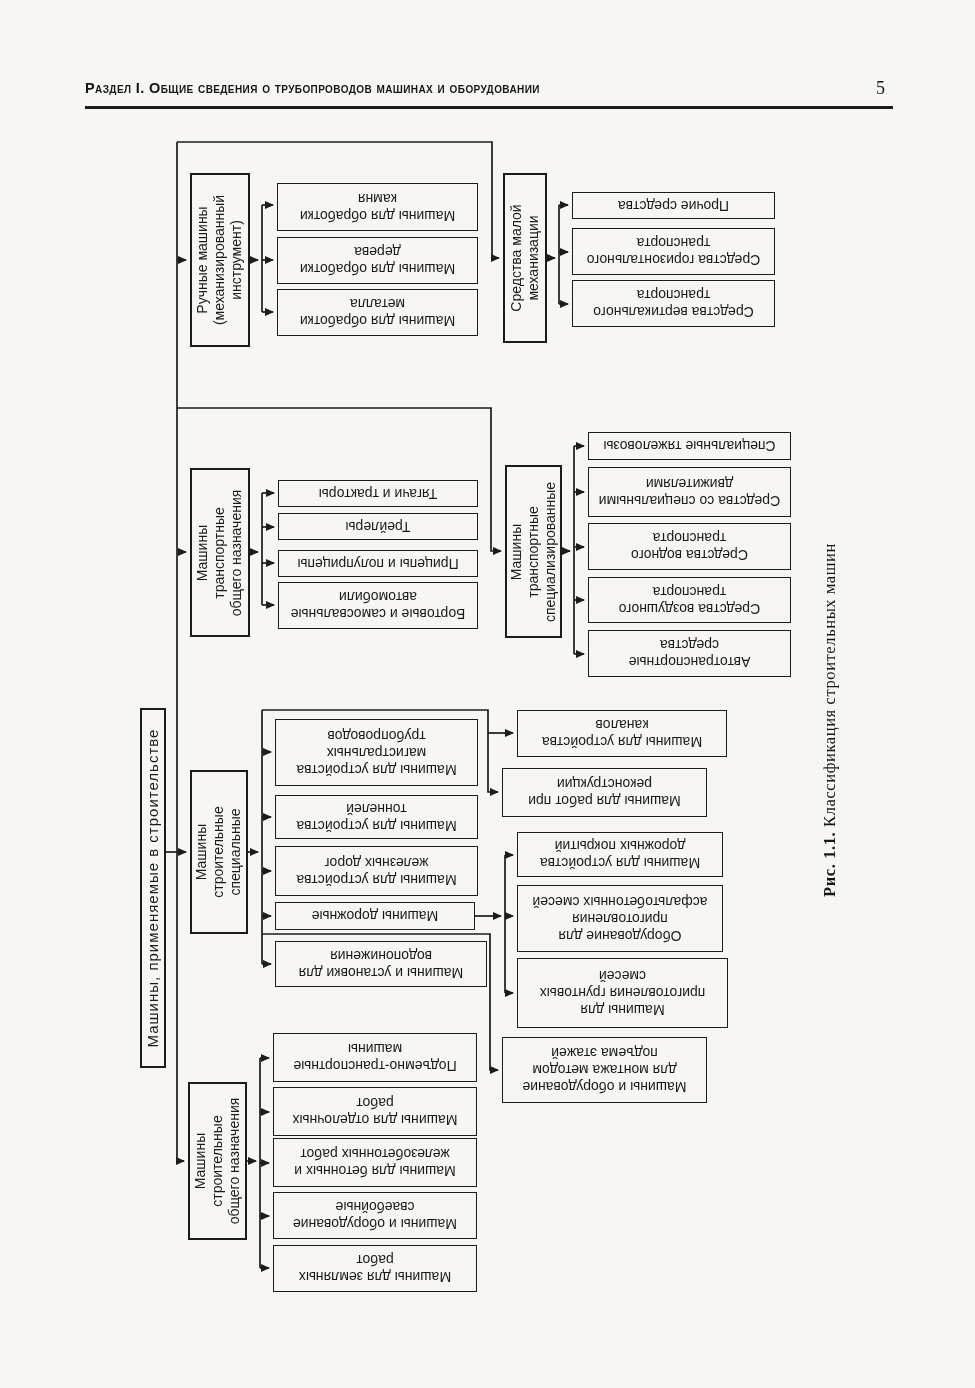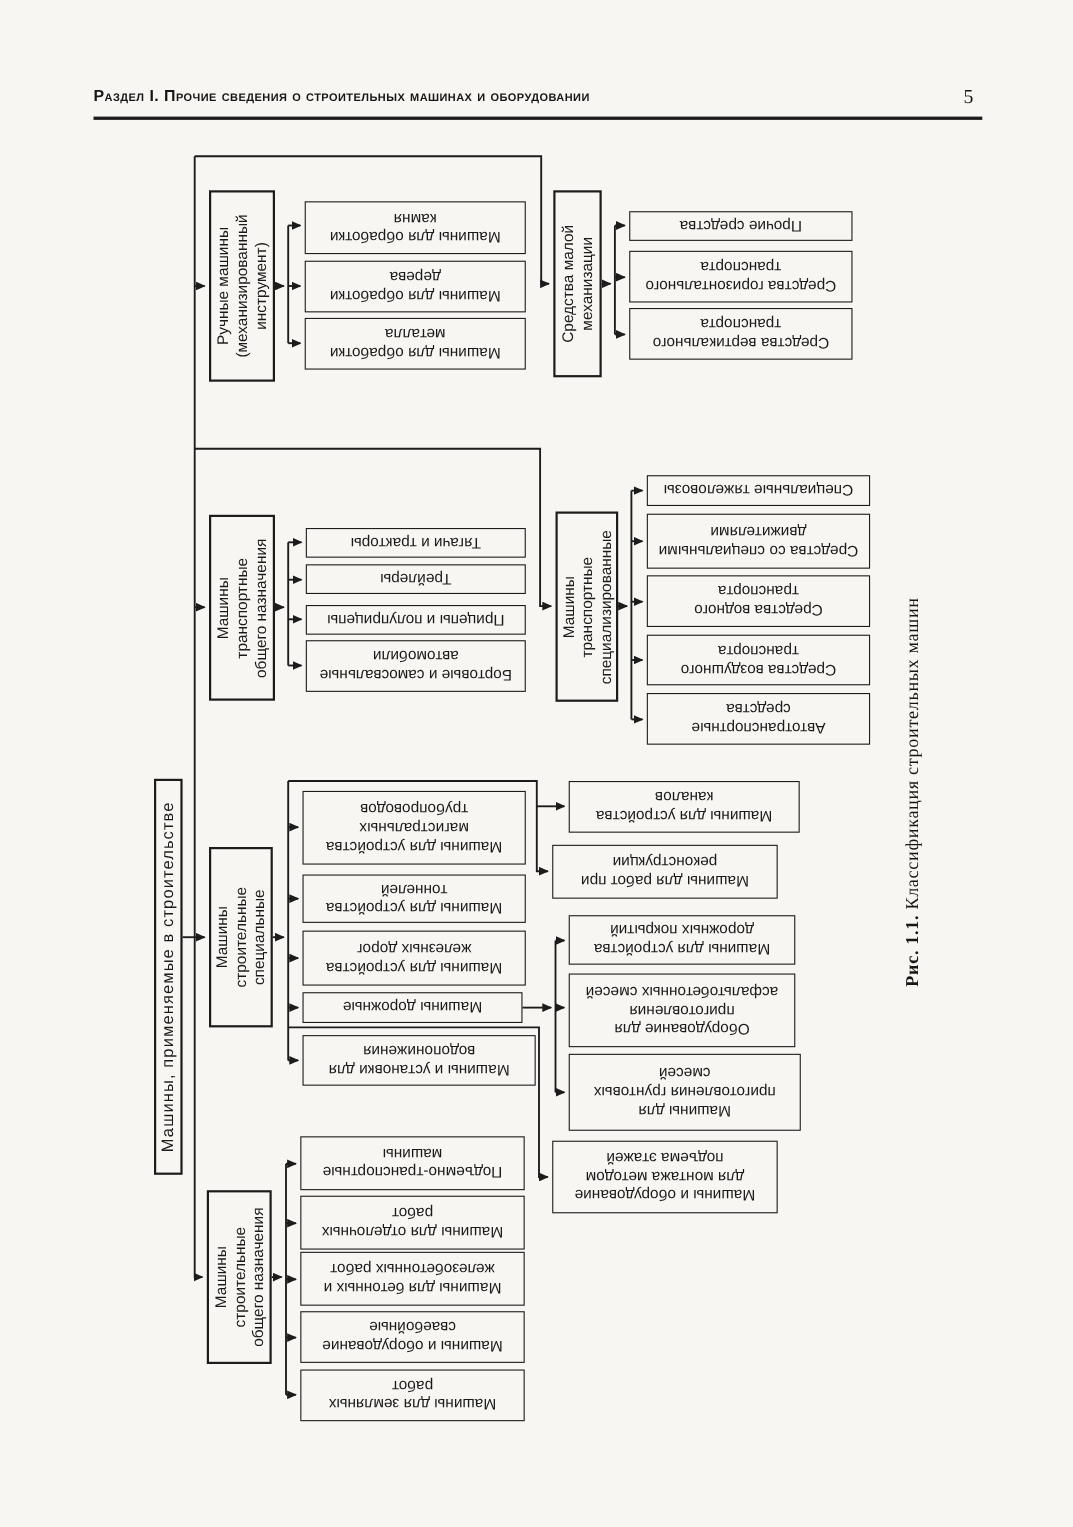--- a/index.html
+++ b/index.html
@@ -45,21 +45,21 @@
     position:absolute;border:none;background:none;
     font-family:"Liberation Serif","DejaVu Serif",serif;
     font-size:16.5px;letter-spacing:.6px;color:#161616;
   }
   .caption .vt{white-space:nowrap;}
   .caption b{font-weight:bold;}
 </style>
 </head>
 <body>
 
-<div class="page-header">Раздел I. Прочие сведения о строительных машинах и оборудовании</div>
+<div class="page-header">Раздел I. Общие сведения о трубопроводов машинах и оборудовании</div>
 <div class="page-number">5</div>
 <div class="header-rule"></div>
 
 <svg class="wires" width="975" height="1388" viewBox="0 0 975 1388">
   <defs>
     <marker id="arr" markerWidth="9" markerHeight="8" refX="8" refY="4" orient="auto" markerUnits="userSpaceOnUse">
       <path d="M0,0 L9,4 L0,8 Z" fill="#1c1c1c"></path>
     </marker>
   </defs>
   <g stroke="#1c1c1c" stroke-width="1.7" fill="none">

